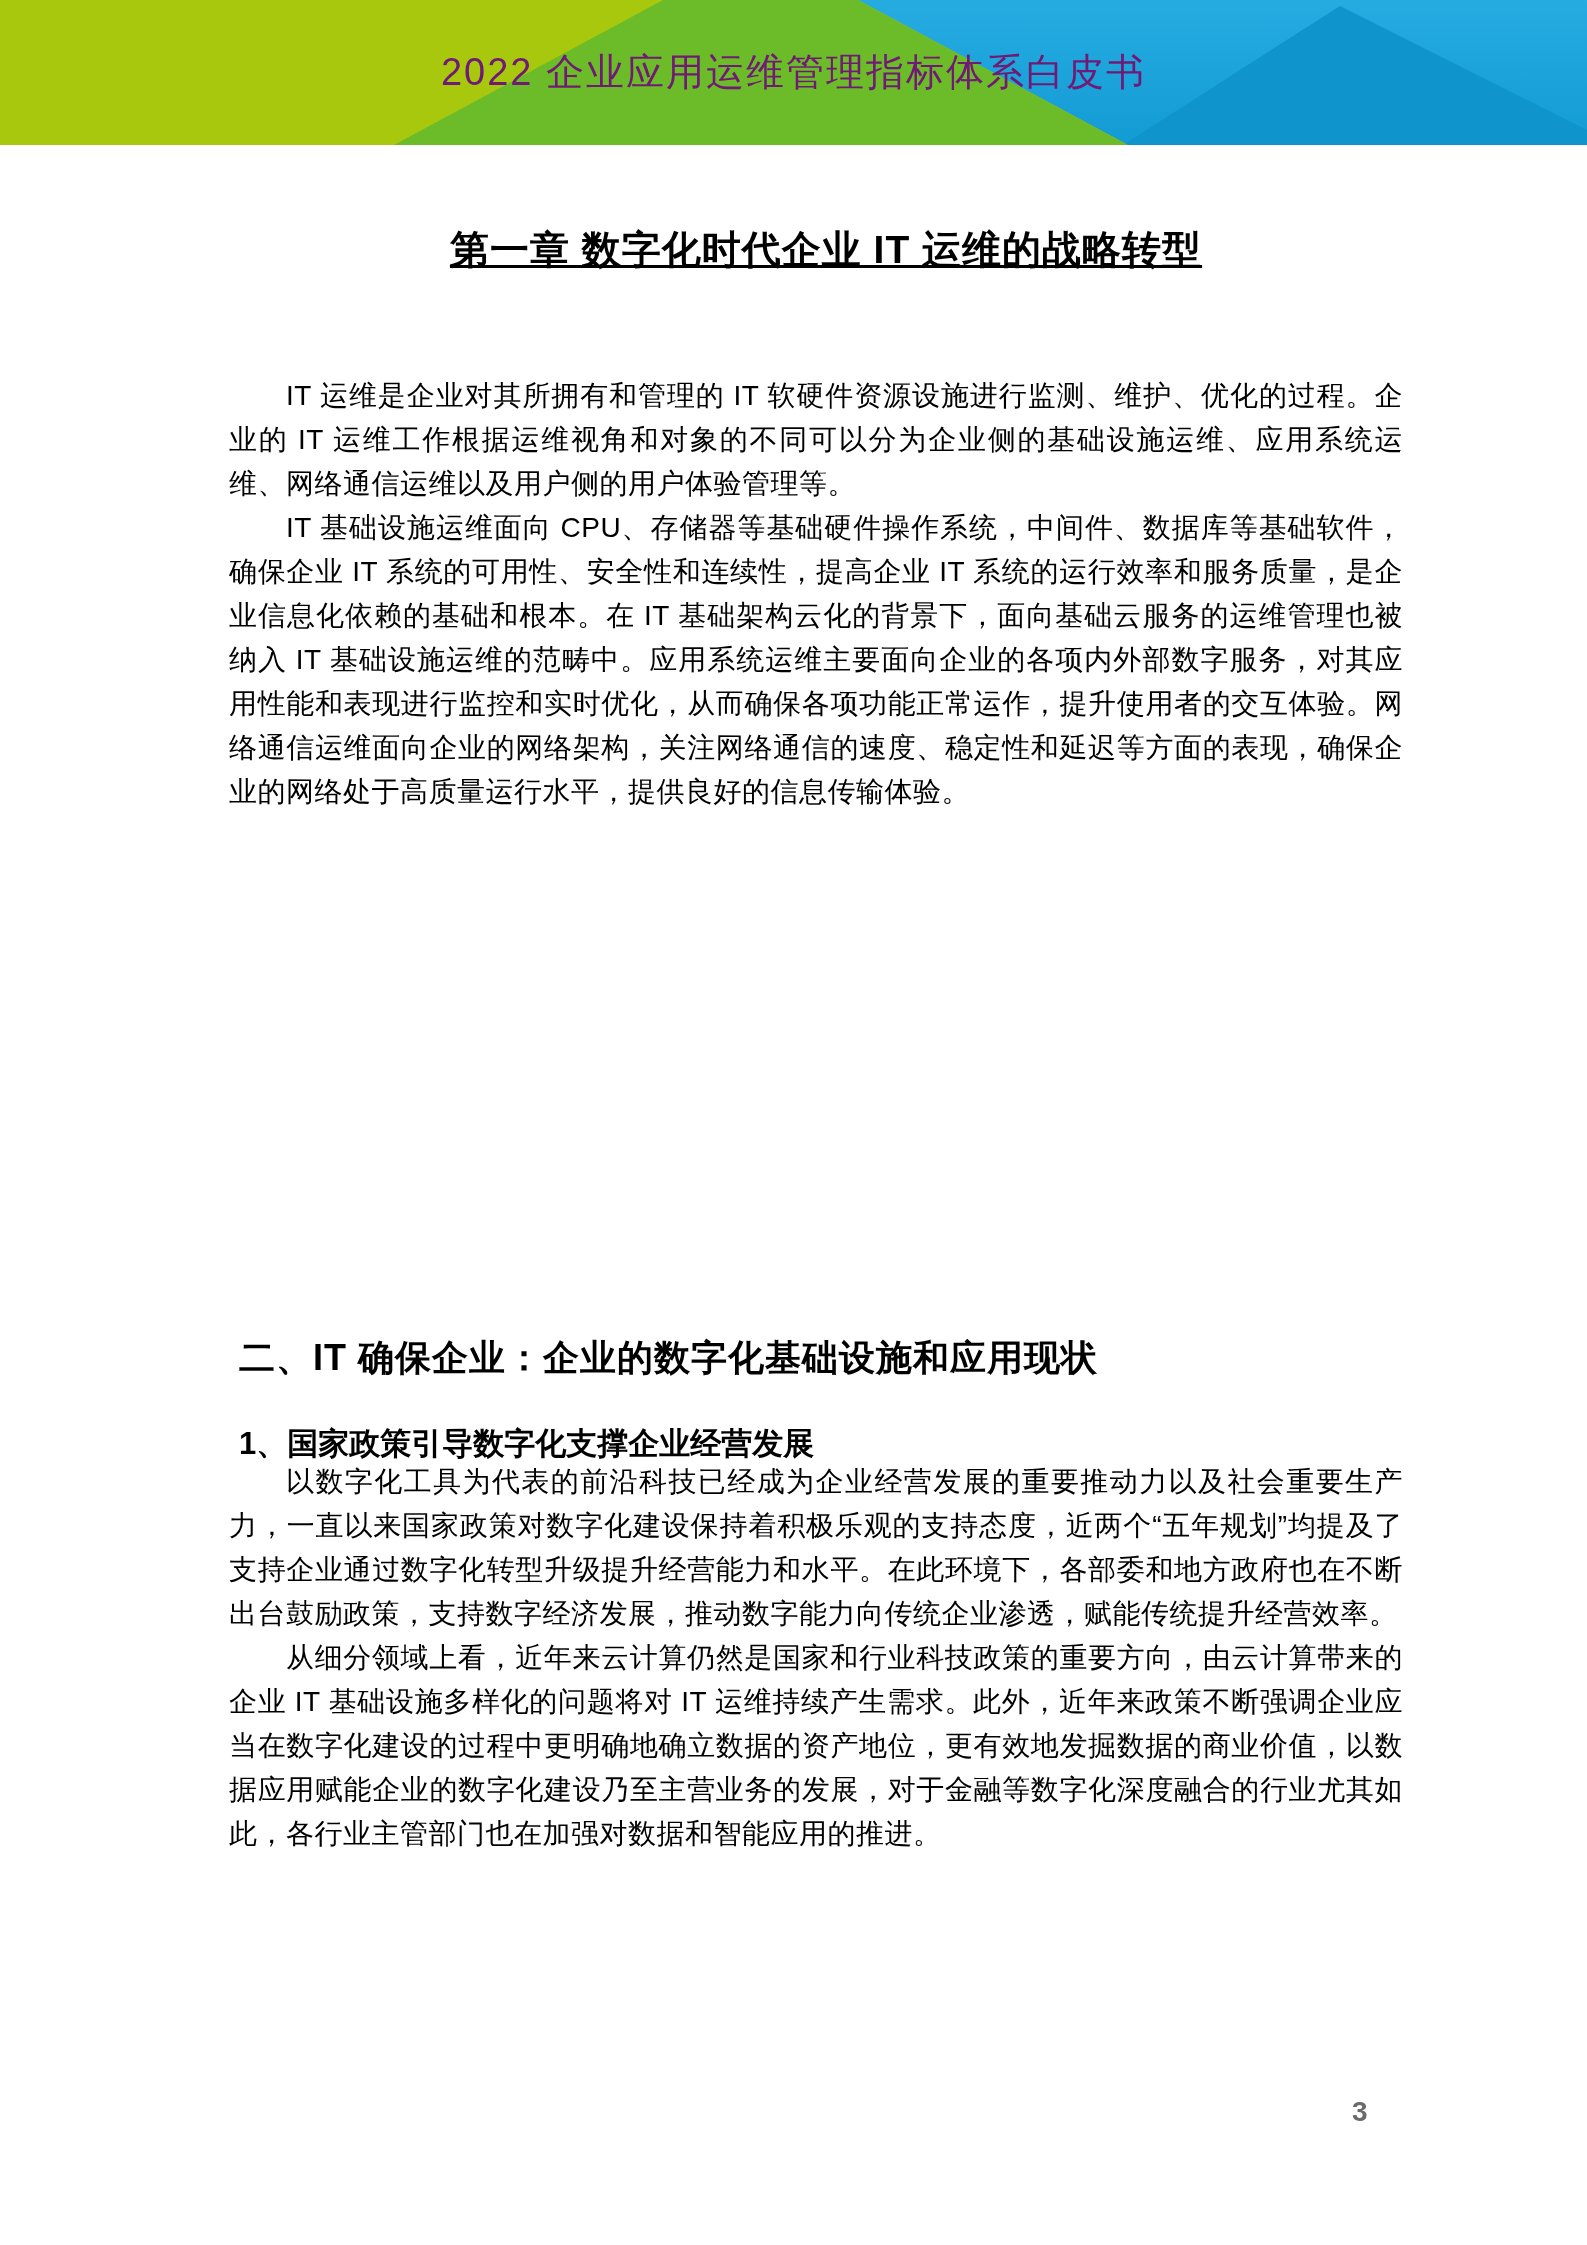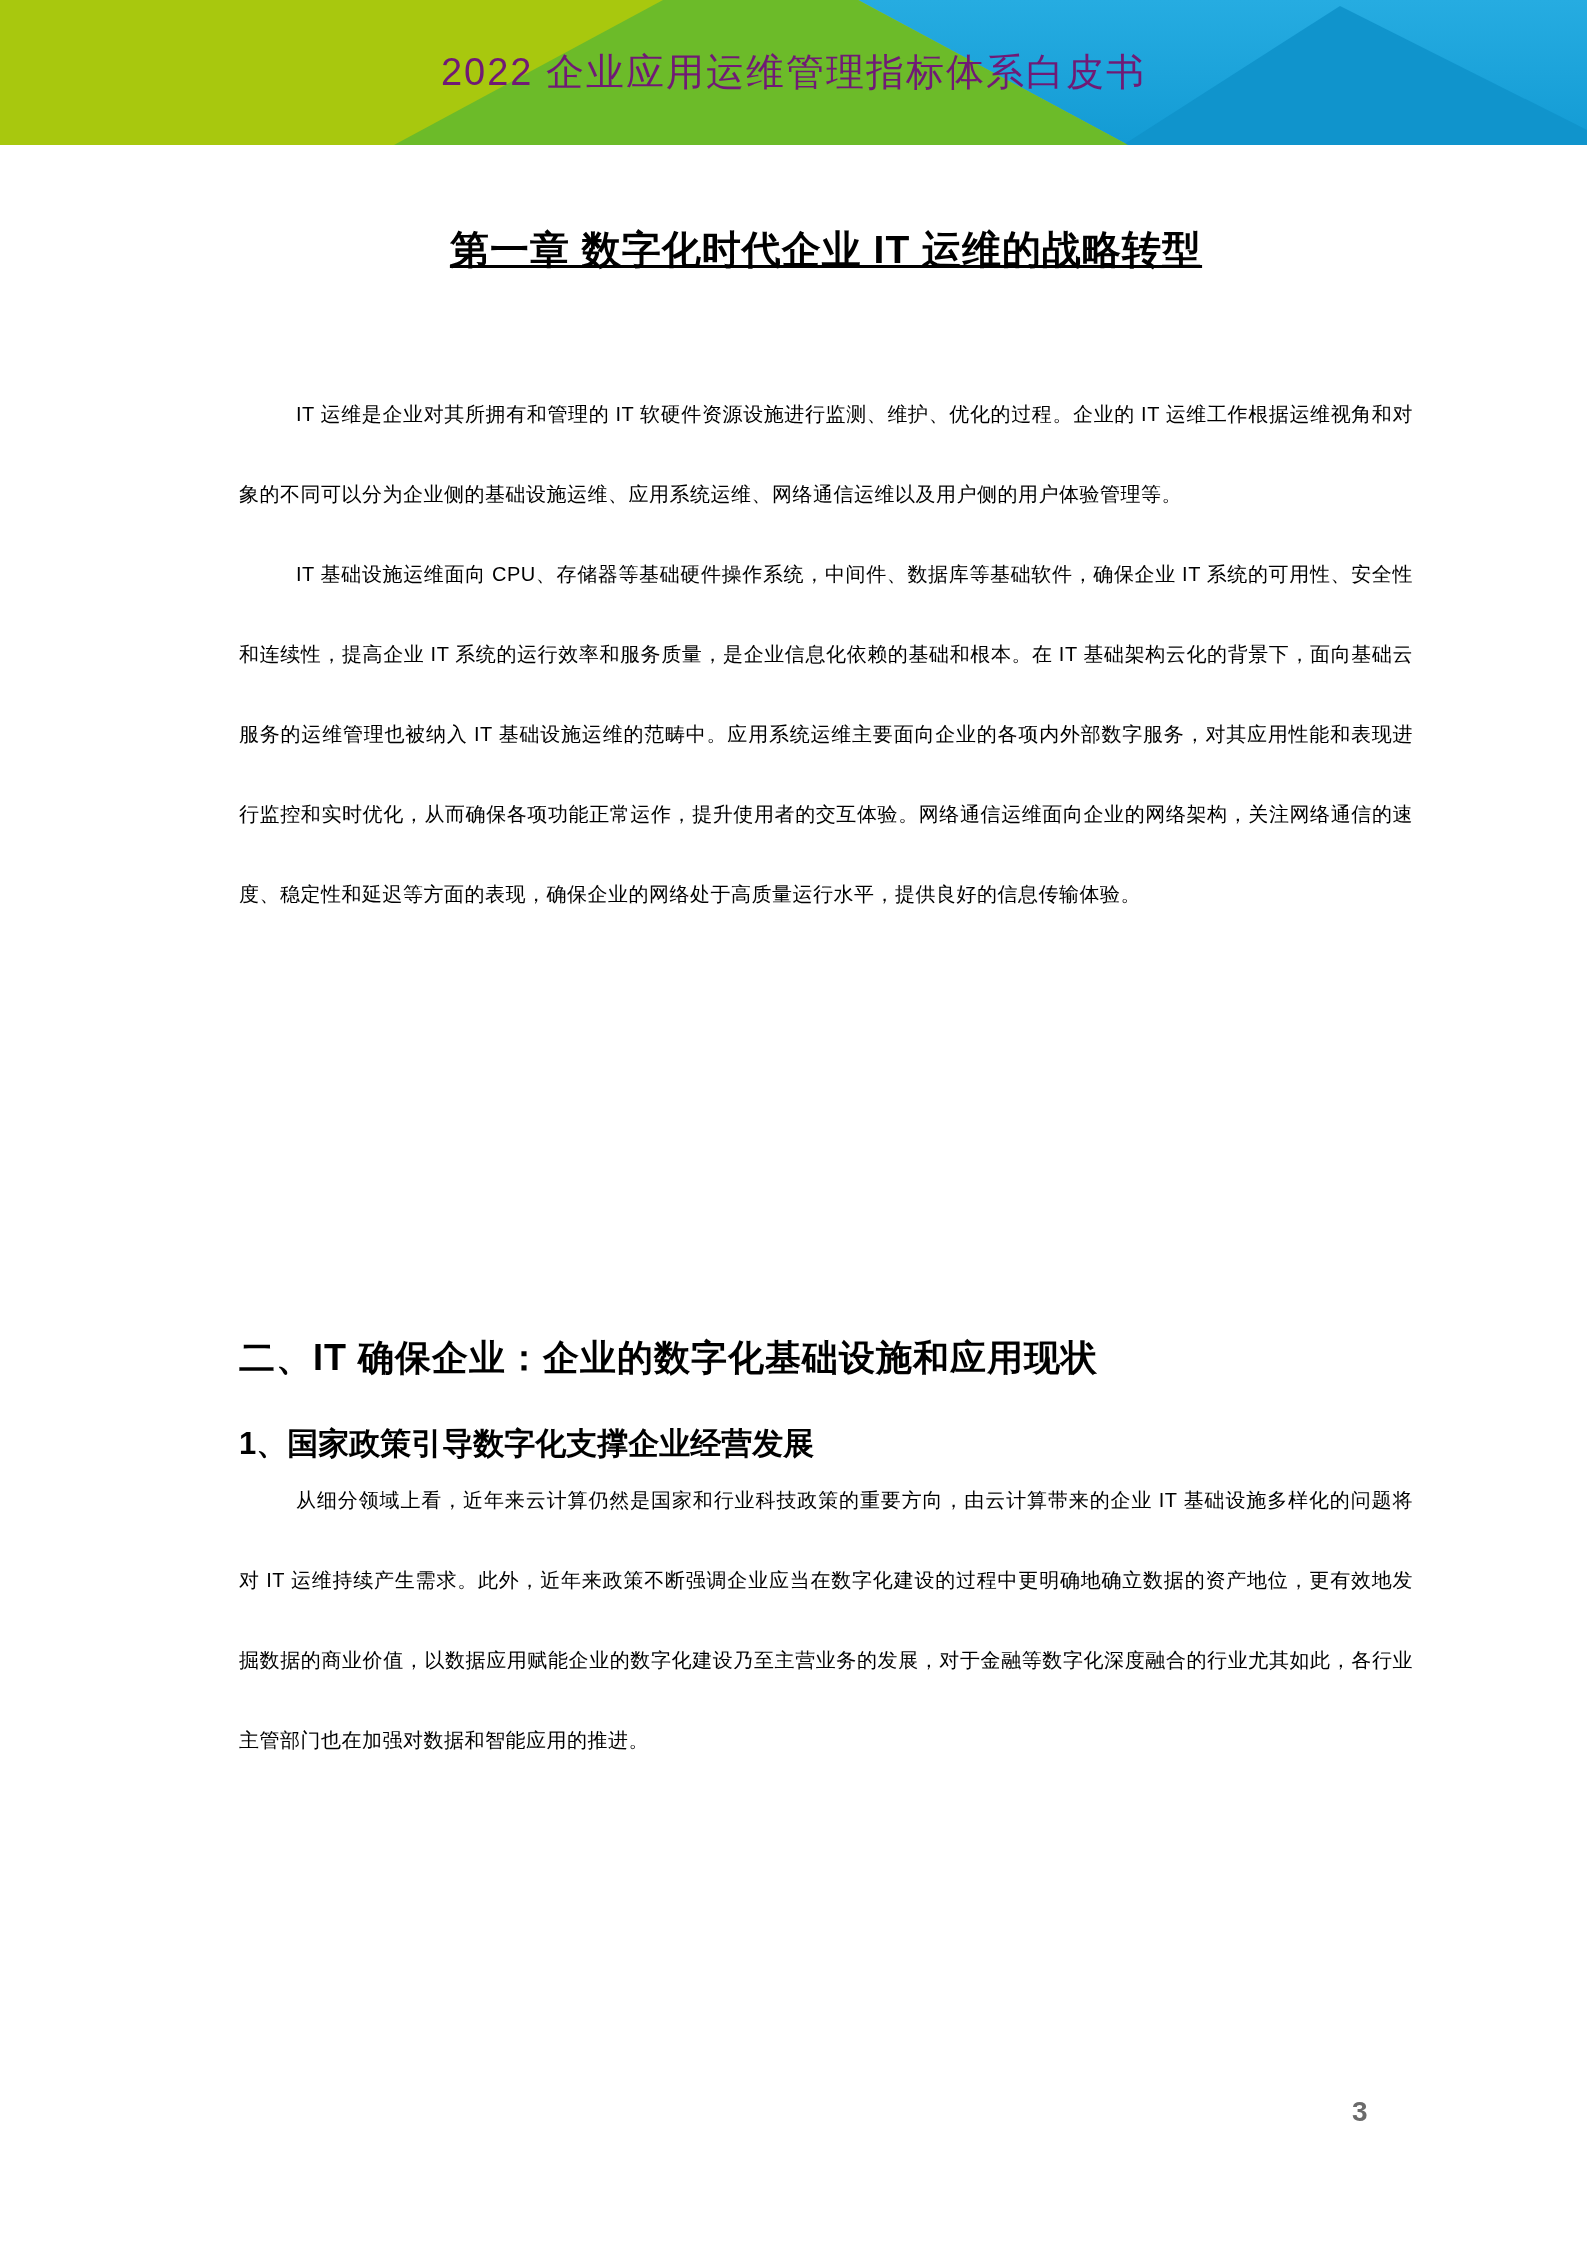--- a/index.html
+++ b/index.html
@@ -59,24 +59,24 @@
     position: absolute;
     left: 239px;
     width: 1174px;
     top: 1393px;
     font-size: 31px;
     line-height: 40px;
     font-weight: 700;
   }
   .bodyblock {
     position: absolute;
-    left: 239px;
+    left: 229px;
     width: 1174px;
-    font-size: 20px;
-    line-height: 80px;
+    font-size: 28px;
+    line-height: 44px;
     letter-spacing: 0.5px;
   }
   .bodyblock.b1 { top: 374px; }
   .bodyblock.b2 { top: 1460px; }
   .bodyblock p {
     margin: 0;
     text-indent: 57px;
     text-align: justify;
     text-justify: inter-character;
   }
@@ -116,18 +116,19 @@
   <div class="bodyblock b1">
     <p>IT 运维是企业对其所拥有和管理的 IT 软硬件资源设施进行监测、维护、优化的过程。企业的 IT 运维工作根据运维视角和对象的不同可以分为企业侧的基础设施运维、应用系统运维、网络通信运维以及用户侧的用户体验管理等。</p>
     <p>IT 基础设施运维面向 CPU、存储器等基础硬件操作系统，中间件、数据库等基础软件，确保企业 IT 系统的可用性、安全性和连续性，提高企业 IT 系统的运行效率和服务质量，是企业信息化依赖的基础和根本。在 IT 基础架构云化的背景下，面向基础云服务的运维管理也被纳入 IT 基础设施运维的范畴中。应用系统运维主要面向企业的各项内外部数字服务，对其应用性能和表现进行监控和实时优化，从而确保各项功能正常运作，提升使用者的交互体验。网络通信运维面向企业的网络架构，关注网络通信的速度、稳定性和延迟等方面的表现，确保企业的网络处于高质量运行水平，提供良好的信息传输体验。</p>
   </div>
 
   <h2 class="h2 s2">二、IT 确保企业：企业的数字化基础设施和应用现状</h2>
 
   <h3 class="h3">1、国家政策引导数字化支撑企业经营发展</h3>
 
   <div class="bodyblock b2">
+    <p>以数字化工具为代表的前沿科技已经成为企业经营发展的重要推动力以及社会重要生产力，一直以来国家政策对数字化建设保持着积极乐观的支持态度，近两个“五年规划”均提及了支持企业通过数字化转型升级提升经营能力和水平。在此环境下，各部委和地方政府也在不断出台鼓励政策，支持数字经济发展，推动数字能力向传统企业渗透，赋能传统提升经营效率。</p>
     <p>从细分领域上看，近年来云计算仍然是国家和行业科技政策的重要方向，由云计算带来的企业 IT 基础设施多样化的问题将对 IT 运维持续产生需求。此外，近年来政策不断强调企业应当在数字化建设的过程中更明确地确立数据的资产地位，更有效地发掘数据的商业价值，以数据应用赋能企业的数字化建设乃至主营业务的发展，对于金融等数字化深度融合的行业尤其如此，各行业主管部门也在加强对数据和智能应用的推进。</p>
   </div>
 
   <div class="page-number">3</div>
 
 </div>
 
 </body></html>

